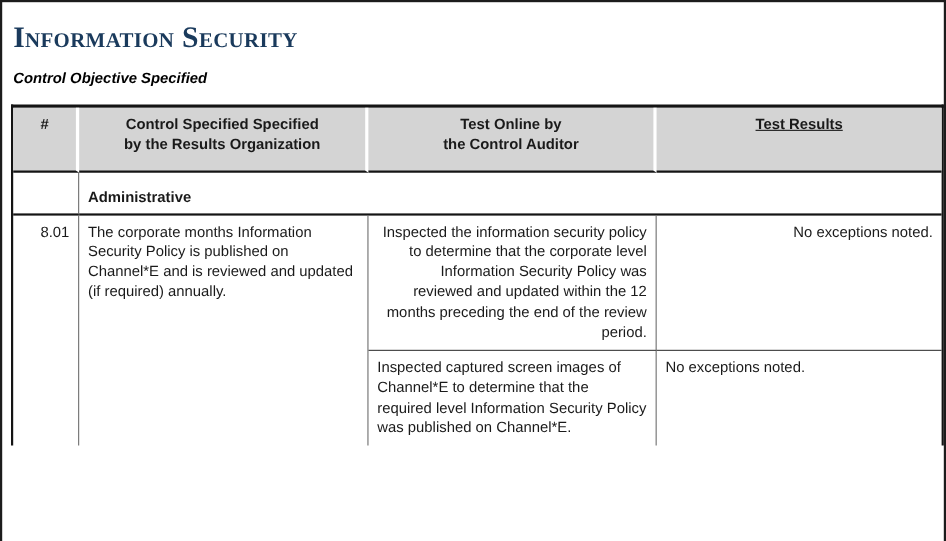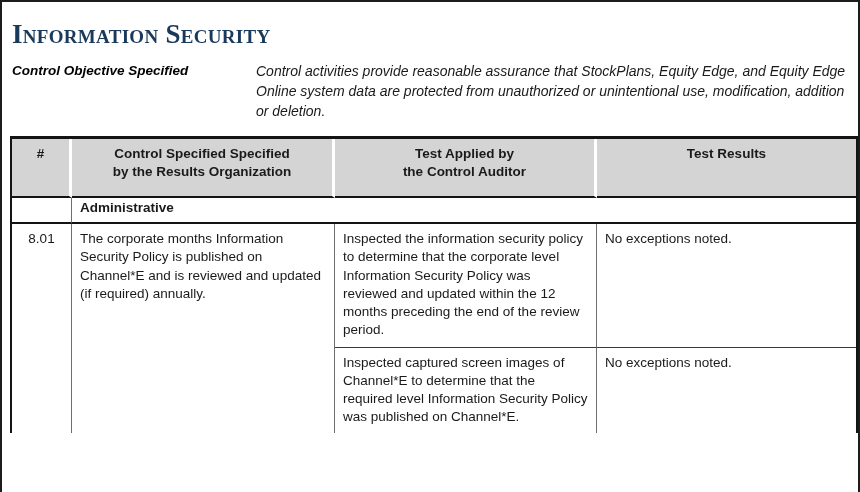--- a/index.html
+++ b/index.html
@@ -92,73 +92,72 @@
     text-align: center;
     font-weight: bold;
     font-size: 13.5px;
     color: #000000;
     line-height: 1.25;
     height: 44px;
     padding: 9px 6px;
     border-right: 3px solid #ffffff;
     border-bottom: 2px solid #141414;
   }
-  thead th:last-child { border-right: 0; }
+  thead th:last-child { border-right: 0; text-decoration: underline; }
 
   
   tbody td { border-right: 1px solid #6e6e6e; }
   tbody td:last-child { border-right: 0; }
 
   td.num {
-    text-align: center;
+    text-align: right;
     font-size: 13.5px;
   }
   tr.section-row td {
     font-weight: bold;
     border-bottom: 2px solid #141414;
-    padding-top: 1px;
+    padding-top: 14px;
     padding-bottom: 5px;
   }
   tr.section-row td.num { border-bottom: 2px solid #141414; }
 
-  td.rule-bottom { border-bottom: 1px solid #3a3a3a; }
+  td.rule-bottom { border-bottom: 1px solid #3a3a3a; text-align: right; }
   td.no-rule     { border-bottom: 0; }
 
   .cell-block { display: block; }
 </style>
 </head>
 <body>
 
 <div id="page">
 
   <h1 class="doc-title">Information Security</h1>
 
   <div class="objective">
     <div class="objective-label">
       <span class="cell-block">Control Objective Specified</span>
     </div>
-    <div class="objective-text">Control activities provide reasonable assurance that StockPlans, Equity Edge, and Equity Edge Online system data are protected from unauthorized or unintentional use, modification, addition or deletion.</div>
   </div>
 
   <table class="ctl-table">
     <colgroup>
       <col class="c-num">
       <col class="c-act">
       <col class="c-test">
       <col class="c-res">
     </colgroup>
     <thead>
       <tr>
         <th>#</th>
         <th>
           <span class="cell-block">Control Specified Specified</span>
           <span class="cell-block">by the Results Organization</span>
         </th>
         <th>
-          <span class="cell-block">Test Applied by</span>
+          <span class="cell-block">Test Online by</span>
           <span class="cell-block">the Control Auditor</span>
         </th>
         <th>Test Results</th>
       </tr>
     </thead>
     <tbody>
 
       <tr class="section-row">
         <td class="num"></td>
         <td colspan="3">Administrative</td>

